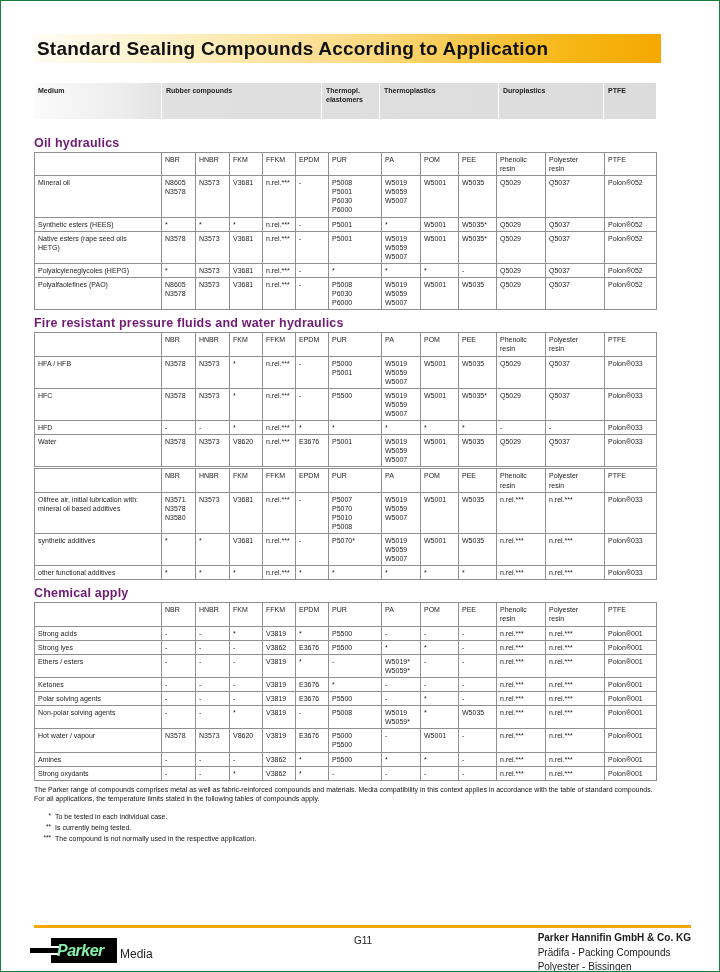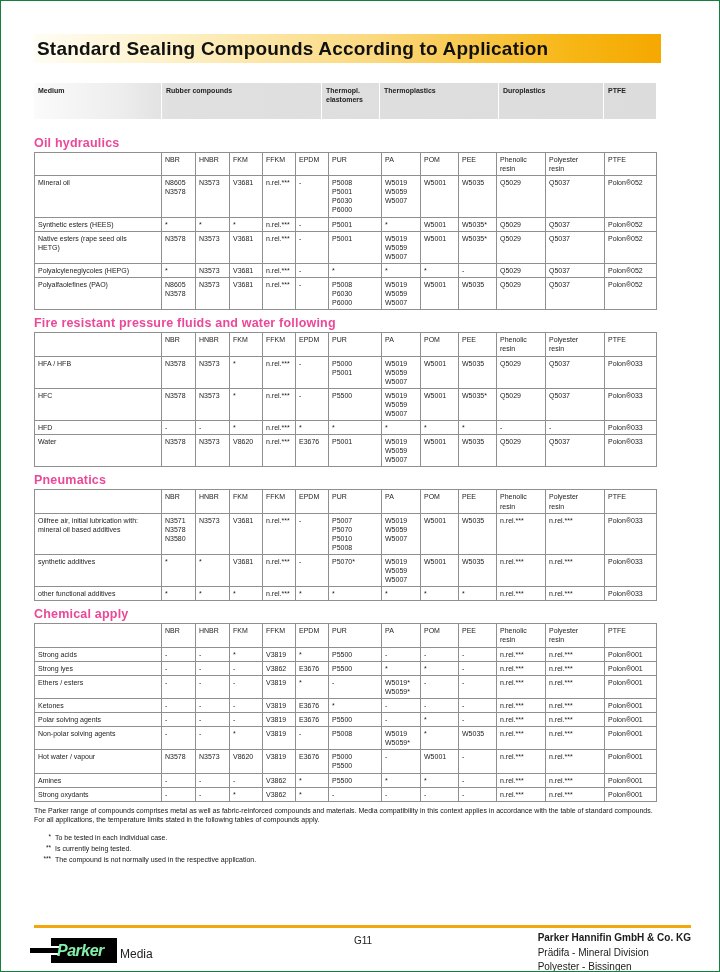--- a/index.html
+++ b/index.html
@@ -27,21 +27,21 @@
     line-height:1.3; white-space:pre-line; border-left:1px solid #fff; overflow:hidden;
   }
   .cat-item:first-child { border-left:none; }
   .cat-item:nth-child(1){ width:127px; }
   .cat-item:nth-child(2){ width:160px; }
   .cat-item:nth-child(3){ width:58px; }
   .cat-item:nth-child(4){ width:119px; }
   .cat-item:nth-child(5){ width:105px; }
   .cat-item:nth-child(6){ width:53px; }
   
-  .section-title { font-size:12.5px; font-weight:bold; color:#ec4899; margin:6px 0 2px 0; letter-spacing:0.2px; }
+  .section-title { font-size:12.5px; font-weight:bold; color:#701a75; margin:6px 0 2px 0; letter-spacing:0.2px; }
   #sections .section-title:first-child { margin-top:17px; }
   table.compound-table {
     width:622px; border-collapse:collapse; table-layout:fixed;
     font-size:7px; margin-bottom:1px;
   }
   table.compound-table th, table.compound-table td {
     border:1px solid #8f8f8f; padding:2px 2px 2px 3px; vertical-align:top;
     text-align:left; font-weight:normal; line-height:1.3; white-space:pre-line; overflow:hidden;
     color:#1c1c1c;
   }
@@ -206,21 +206,21 @@
 W5059
 W5007</td>
             <td>W5001</td>
             <td>W5035</td>
             <td>Q5029</td>
             <td>Q5037</td>
             <td>Polon®052</td>
           </tr>
         </tbody>
       </table>
-      <h2 class="section-title">Fire resistant pressure fluids and water following</h2>
+      <h2 class="section-title">Fire resistant pressure fluids and water hydraulics</h2>
       <table class="compound-table">
         <colgroup>
           <col class="c0">
           <col class="c1">
           <col class="c2">
           <col class="c3">
           <col class="c4">
           <col class="c5">
           <col class="c6">
           <col class="c7">
@@ -312,21 +312,20 @@
 W5059
 W5007</td>
             <td>W5001</td>
             <td>W5035</td>
             <td>Q5029</td>
             <td>Q5037</td>
             <td>Polon®033</td>
           </tr>
         </tbody>
       </table>
-      <h2 class="section-title">Pneumatics</h2>
       <table class="compound-table">
         <colgroup>
           <col class="c0">
           <col class="c1">
           <col class="c2">
           <col class="c3">
           <col class="c4">
           <col class="c5">
           <col class="c6">
           <col class="c7">
@@ -615,18 +614,18 @@
     <div class="logo-block">
       <div class="logo-box">
         <div class="logo-arrow"></div>
         <span class="logo-word">Parker</span>
       </div>
       <span class="logo-seals">Media</span>
     </div>
     <div class="page-number">G11</div>
     <div class="company" id="company">
         <div>Parker Hannifin GmbH &amp; Co. KG</div>
-        <div>Prädifa - Mineral Division</div>
+        <div>Prädifa - Packing Compounds</div>
         <div>Polyester - Bissingen</div>
       </div>
   </div>
 
 </div>
 
 </body></html>

